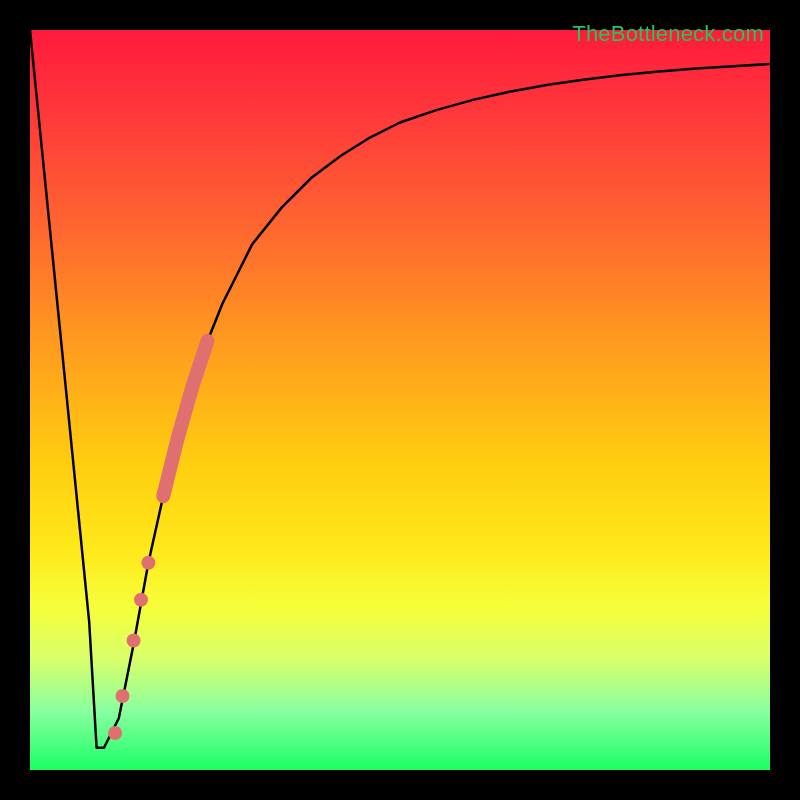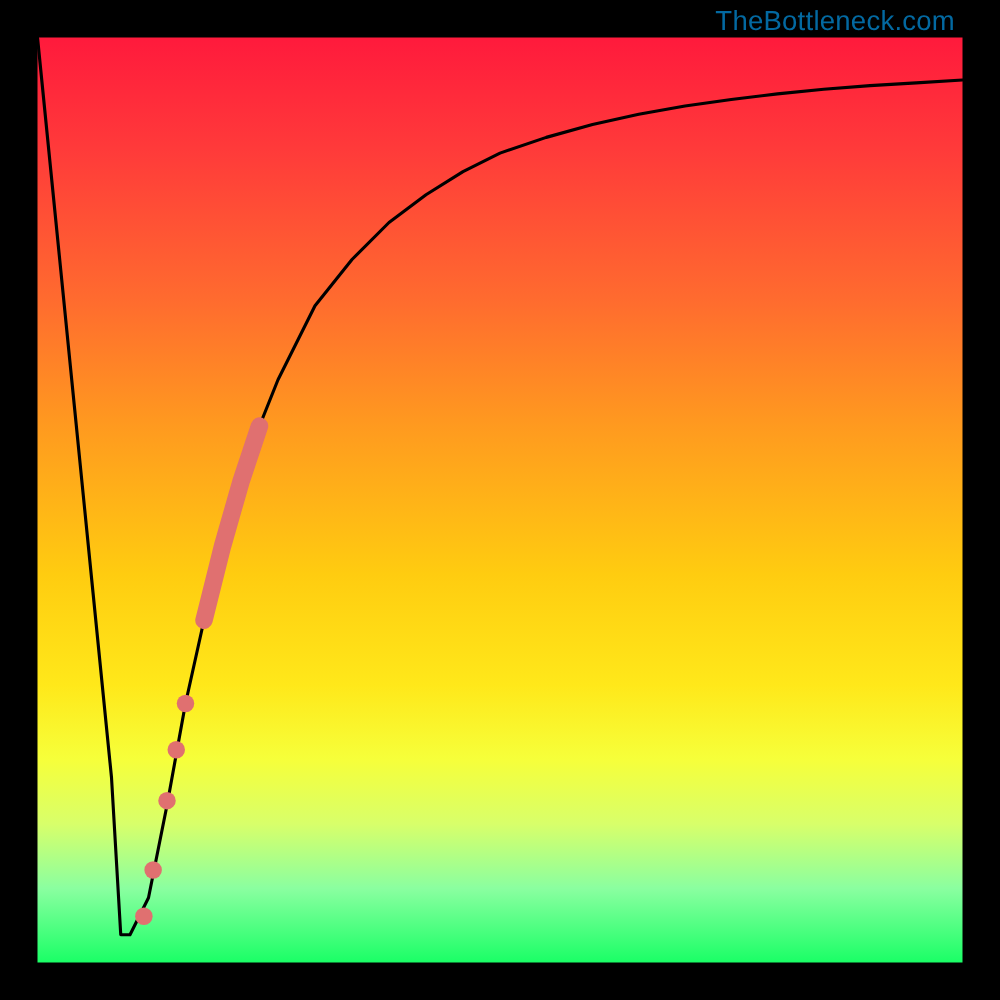--- a/index.html
+++ b/index.html
@@ -31,23 +31,23 @@
       #ffcc10 58%,
       #ffe81a 70%,
       #f6ff3a 78%,
       #d8ff6a 85%,
       #8affa0 92%,
       #1aff66 100%
     );
   }
   .watermark {
     position: absolute;
-    top: 4px;
+    top: 21px;
     right: 36px;
-    color: #0369a1;
+    color: #22c55e;
     font-size: 22px;
     font-weight: 500;
     letter-spacing: 0.2px;
     user-select: none;
   }
   svg.curve {
     position: absolute;
     left: 0;
     top: 0;
     width: 740px;

